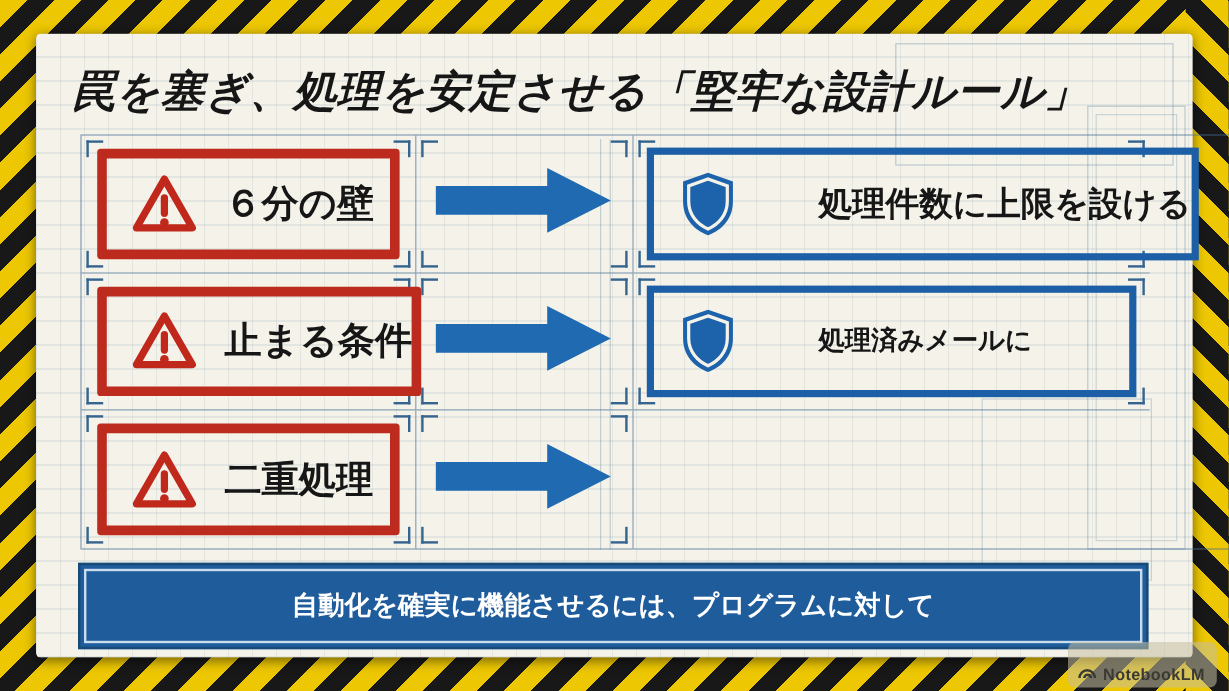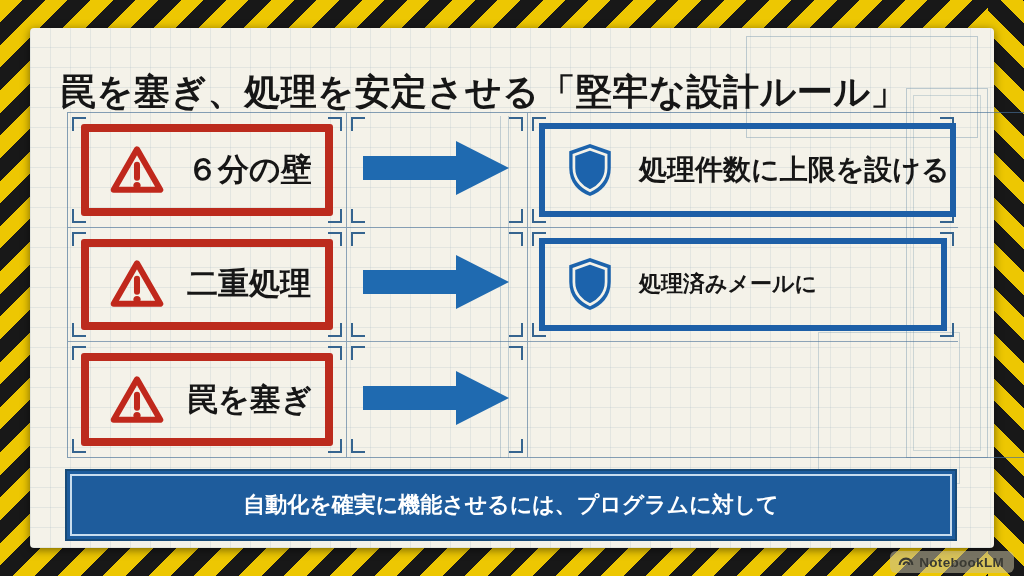--- a/index.html
+++ b/index.html
@@ -30,23 +30,24 @@
   .deco{position:absolute;border:1px solid rgba(110,145,170,.42);pointer-events:none;}
   .deco-a{right:16px;top:8px;width:230px;height:100px;}
   .deco-b{right:6px;top:60px;width:80px;height:368px;}
   .deco-b-inner{position:absolute;inset:6px;border:1px solid rgba(110,145,170,.3);}
   .deco-c{right:34px;bottom:64px;width:140px;height:150px;border-color:rgba(110,145,170,.33);}
   .deco-line{position:absolute;width:1px;background:rgba(110,145,170,.38);pointer-events:none;}
   .deco-l1{left:470px;top:88px;height:342px;}
   .deco-l2{left:478px;top:88px;height:342px;}
   
   .title{
-    position:absolute;left:30px;top:16px;width:920px;
+    position:absolute;left:30px;top:0;width:920px;
     font-size:36px;font-weight:700;color:#161616;letter-spacing:.5px;
     white-space:nowrap;
+    font-style:italic;
   }
   
   .flow-grid{
     position:absolute;left:37px;top:84px;width:982px;height:346px;
     display:grid;grid-template-columns:279px 181px 430px;grid-template-rows:repeat(3,1fr);
     border:1px solid rgba(70,110,150,.65);
     box-sizing:border-box;
     text-align:center;
   }
   .cell{
@@ -79,39 +80,39 @@
   
   .arrow-cell{align-items:center;justify-content:center;}
   
   .rule-box{
     flex:1;margin:10px 11px;border:6px solid #1d5fa7;
     display:flex;align-items:center;gap:26px;padding-left:22px;box-sizing:border-box;
   }
   .rule-text{font-weight:700;color:#161616;line-height:1.3;}
   .rule-text.single{font-size:28px;}
   .rule-text.double{font-size:22px;}
-  .rule-text .line{display:block;white-space:nowrap;}
+  .rule-text .line{display:block;white-space:nowrap;margin-left:43px;}
   .rule-text .line:empty{display:none;}
   .icon-wrap{flex:0 0 auto;display:flex;align-items:center;}
   
   .banner{
     position:absolute;left:35px;top:441px;width:892px;height:72px;
     background:#1e5c9c;border:2px solid #174a78;padding:3px;box-sizing:border-box;
   }
   .banner-inner{
     width:100%;height:100%;box-sizing:border-box;
     border:2px solid #c9ddee;
     display:flex;flex-direction:column;align-items:center;justify-content:center;
     text-align:center;color:#ffffff;font-weight:700;font-size:22px;line-height:1.38;
     white-space:nowrap;
   }
   
   .watermark{
     position:absolute;right:10px;bottom:3px;height:22px;
-    display:flex;align-items:center;gap:5px;padding:0 10px 0 8px;
+    display:flex;align-items:center;gap:5px;padding:16px 10px 0 8px;
     background:rgba(198,192,160,.55);border-radius:6px;
     color:#3a3a33;font-size:13.5px;font-weight:700;letter-spacing:.3px;text-align:center;
   }
 </style>
 </head>
 <body>
 
 <div class="hazard-frame"></div>
 <div class="hazard-right"></div>
 
@@ -164,21 +165,21 @@
 
     <div class="cell">
       <div class="trap-box">
         <span class="icon-wrap">
           <svg width="56" height="50" viewBox="0 0 64 58">
             <path d="M32 5 L59 52 H5 Z" fill="none" stroke="#c0281c" stroke-width="7" stroke-linejoin="round"></path>
             <line x1="32" y1="23" x2="32" y2="38" stroke="#c0281c" stroke-width="7" stroke-linecap="round"></line>
             <circle cx="32" cy="47" r="4.2" fill="#c0281c"></circle>
           </svg>
         </span>
-        <span class="trap-label">二重処理</span>
+        <span class="trap-label">止まる条件</span>
       </div>
     </div>
     <div class="cell arrow-cell">
       <span>
         <svg width="148" height="58" viewBox="0 0 148 58">
           <polygon points="0,17 93,17 93,2 146,29 93,56 93,41 0,41" fill="#1f6ab0"></polygon>
         </svg>
       </span>
     </div>
     <div class="cell">
@@ -197,21 +198,21 @@
 
     <div class="cell">
       <div class="trap-box">
         <span class="icon-wrap">
           <svg width="56" height="50" viewBox="0 0 64 58">
             <path d="M32 5 L59 52 H5 Z" fill="none" stroke="#c0281c" stroke-width="7" stroke-linejoin="round"></path>
             <line x1="32" y1="23" x2="32" y2="38" stroke="#c0281c" stroke-width="7" stroke-linecap="round"></line>
             <circle cx="32" cy="47" r="4.2" fill="#c0281c"></circle>
           </svg>
         </span>
-        <span class="trap-label">罠を塞ぎ</span>
+        <span class="trap-label">二重処理</span>
       </div>
     </div>
     <div class="cell arrow-cell">
       <span>
         <svg width="148" height="58" viewBox="0 0 148 58">
           <polygon points="0,17 93,17 93,2 146,29 93,56 93,41 0,41" fill="#1f6ab0"></polygon>
         </svg>
       </span>
     </div>
 

